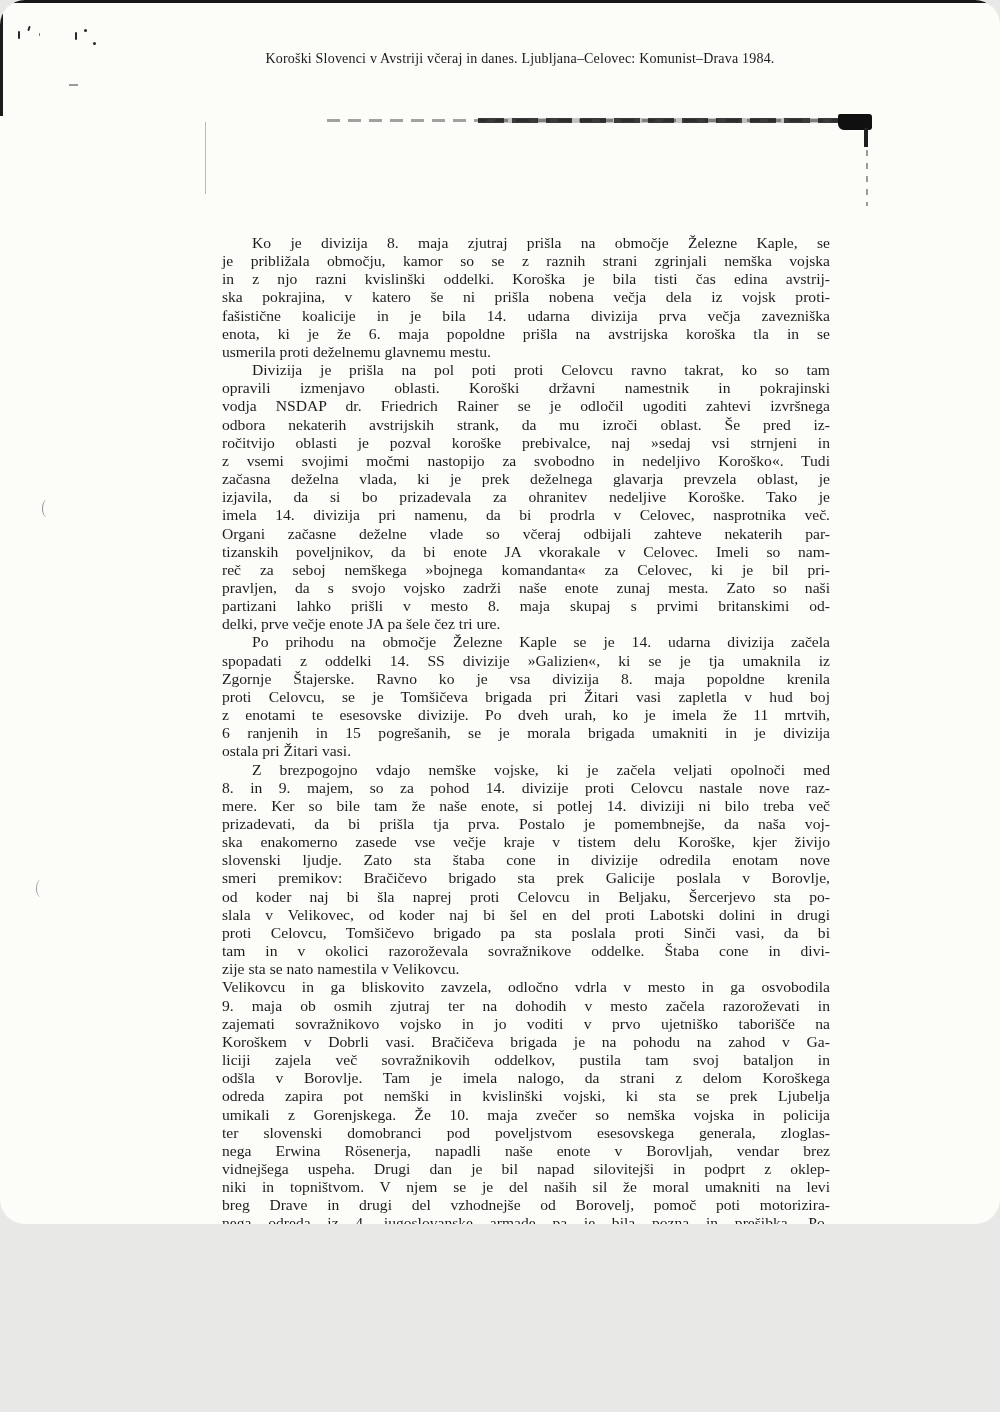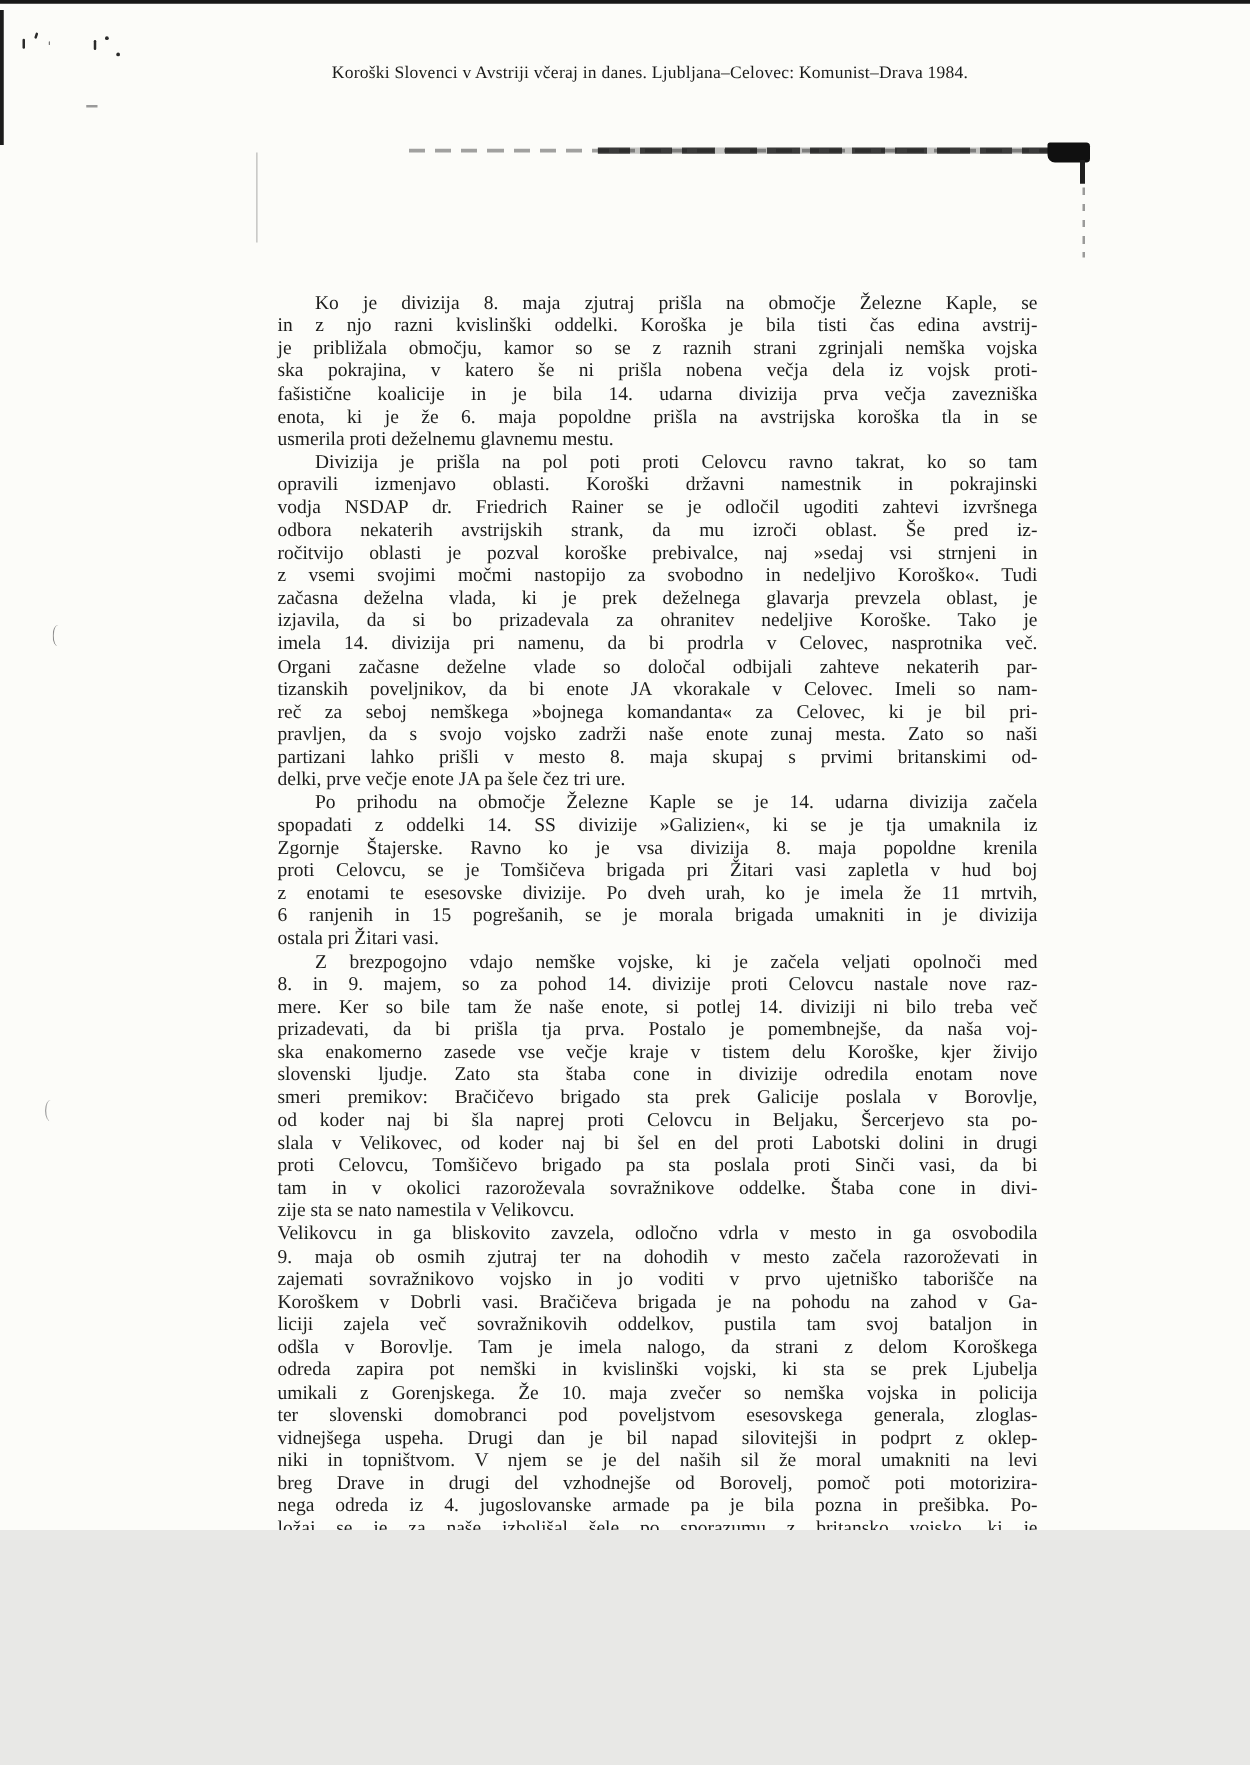--- a/index.html
+++ b/index.html
@@ -1,19 +1,19 @@
 <!DOCTYPE html>
 <html><head>
 <meta charset="utf-8">
 <style>
   html,body{margin:0;padding:0;background:#e8e8e6;}
   .sheet{
     position:relative;width:1000px;height:1224px;margin:0 auto;
     background:#fcfcf9;overflow:hidden;
-    font-family:"Liberation Serif","DejaVu Serif",serif;color:#1d1d1c;
+    font-family:"Liberation Serif","DejaVu Serif",serif;color:#1d1d1c;border-radius:25px;
   }
   
   .header{
     position:absolute;top:51px;left:240px;width:560px;text-align:center;
     font-size:14px;letter-spacing:.2px;white-space:nowrap;color:#1a1a19;
   }
   .body-text{
     position:absolute;left:222px;top:234px;width:608px;
     font-size:15.6px;line-height:18.15px;
   }
@@ -92,38 +92,38 @@
   <div class="art paren paren2"></div>
   <div class="art bl-vline"></div>
   <div class="art br-vline"></div>
   <div class="art bottom-bar"></div>
 
   <div class="header">Koroški Slovenci v Avstriji včeraj in danes. Ljubljana–Celovec: Komunist–Drava 1984.</div>
 
   <div class="body-text">
       <div class="para">
         <div class="line first">Ko je divizija 8. maja zjutraj prišla na območje Železne Kaple, se</div>
+        <div class="line">je približala območju, kamor so se z raznih strani zgrinjali nemška vojska</div>
         <div class="line">in z njo razni kvislinški oddelki. Koroška je bila tisti čas edina avstrij-</div>
-        <div class="line">je približala območju, kamor so se z raznih strani zgrinjali nemška vojska</div>
         <div class="line">ska pokrajina, v katero še ni prišla nobena večja dela iz vojsk proti-</div>
         <div class="line">fašistične koalicije in je bila 14. udarna divizija prva večja zavezniška</div>
         <div class="line">enota, ki je že 6. maja popoldne prišla na avstrijska koroška tla in se</div>
         <div class="line last">usmerila proti deželnemu glavnemu mestu.</div>
       </div>
       <div class="para">
         <div class="line first">Divizija je prišla na pol poti proti Celovcu ravno takrat, ko so tam</div>
         <div class="line">opravili izmenjavo oblasti. Koroški državni namestnik in pokrajinski</div>
         <div class="line">vodja NSDAP dr. Friedrich Rainer se je odločil ugoditi zahtevi izvršnega</div>
         <div class="line">odbora nekaterih avstrijskih strank, da mu izroči oblast. Še pred iz-</div>
         <div class="line">ročitvijo oblasti je pozval koroške prebivalce, naj »sedaj vsi strnjeni in</div>
         <div class="line">z vsemi svojimi močmi nastopijo za svobodno in nedeljivo Koroško«. Tudi</div>
         <div class="line">začasna deželna vlada, ki je prek deželnega glavarja prevzela oblast, je</div>
         <div class="line">izjavila, da si bo prizadevala za ohranitev nedeljive Koroške. Tako je</div>
         <div class="line">imela 14. divizija pri namenu, da bi prodrla v Celovec, nasprotnika več.</div>
-        <div class="line">Organi začasne deželne vlade so določal odbijali zahteve nekaterih par-</div>
+        <div class="line">Organi začasne deželne vlade so včeraj odbijali zahteve nekaterih par-</div>
         <div class="line">tizanskih poveljnikov, da bi enote JA vkorakale v Celovec. Imeli so nam-</div>
         <div class="line">reč za seboj nemškega »bojnega komandanta« za Celovec, ki je bil pri-</div>
         <div class="line">pravljen, da s svojo vojsko zadrži naše enote zunaj mesta. Zato so naši</div>
         <div class="line">partizani lahko prišli v mesto 8. maja skupaj s prvimi britanskimi od-</div>
         <div class="line last">delki, prve večje enote JA pa šele čez tri ure.</div>
       </div>
       <div class="para">
         <div class="line first">Po prihodu na območje Železne Kaple se je 14. udarna divizija začela</div>
         <div class="line">spopadati z oddelki 14. SS divizije »Galizien«, ki se je tja umaknila iz</div>
         <div class="line">Zgornje Štajerske. Ravno ko je vsa divizija 8. maja popoldne krenila</div>
@@ -149,20 +149,21 @@
       <div class="para">
         <div class="line">Velikovcu in ga bliskovito zavzela, odločno vdrla v mesto in ga osvobodila</div>
         <div class="line">9. maja ob osmih zjutraj ter na dohodih v mesto začela razoroževati in</div>
         <div class="line">zajemati sovražnikovo vojsko in jo voditi v prvo ujetniško taborišče na</div>
         <div class="line">Koroškem v Dobrli vasi. Bračičeva brigada je na pohodu na zahod v Ga-</div>
         <div class="line">liciji zajela več sovražnikovih oddelkov, pustila tam svoj bataljon in</div>
         <div class="line">odšla v Borovlje. Tam je imela nalogo, da strani z delom Koroškega</div>
         <div class="line">odreda zapira pot nemški in kvislinški vojski, ki sta se prek Ljubelja</div>
         <div class="line">umikali z Gorenjskega. Že 10. maja zvečer so nemška vojska in policija</div>
         <div class="line">ter slovenski domobranci pod poveljstvom esesovskega generala, zloglas-</div>
+        <div class="line">nega Erwina Rösenerja, napadli naše enote v Borovljah, vendar brez</div>
         <div class="line">vidnejšega uspeha. Drugi dan je bil napad silovitejši in podprt z oklep-</div>
         <div class="line">niki in topništvom. V njem se je del naših sil že moral umakniti na levi</div>
         <div class="line">breg Drave in drugi del vzhodnejše od Borovelj, pomoč poti motorizira-</div>
         <div class="line">nega odreda iz 4. jugoslovanske armade pa je bila pozna in prešibka. Po-</div>
         <div class="line">ložaj se je za naše izboljšal šele po sporazumu z britansko vojsko, ki je</div>
         <div class="line last">določal, da bo ta pomagala razorožiti sovražnika pri Borovljah in bo nato</div>
       </div>
     </div>
 
   <div class="pagenum">65</div>

